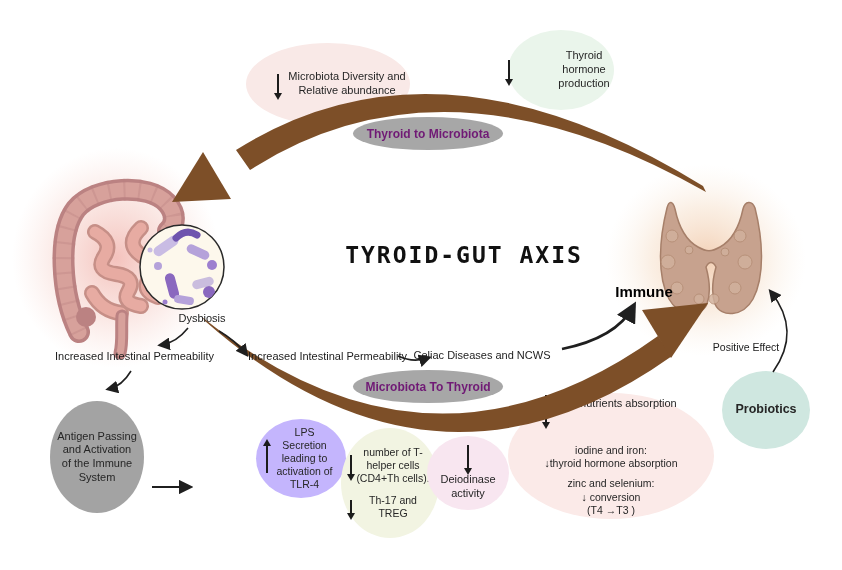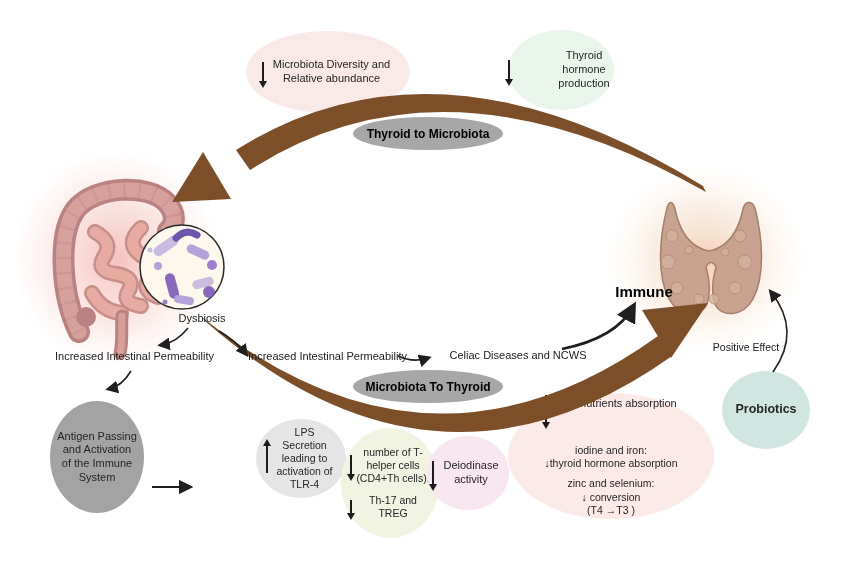--- a/index.html
+++ b/index.html
@@ -7,61 +7,61 @@
     position:relative;width:842px;height:570px;background:#fff;overflow:hidden;
     font-family:"Liberation Sans","DejaVu Sans",sans-serif;color:#1f1f1f;
   }
   .layer{position:absolute;inset:0;}
   .layer.art{pointer-events:none;}
   
   .bub{
     position:absolute;border-radius:50%;display:flex;align-items:center;justify-content:center;
     text-align:center;gap:5px;font-size:11px;line-height:1.25;color:#262626;
   }
-  .b-diversity{left:246px;top:31px;width:164px;height:82px;background:#f9e9e7;}
+  .b-diversity{left:246px;top:43px;width:164px;height:82px;background:#f9e9e7;justify-content:flex-end;}
   .b-diversity .txt{width:126px;}
   .b-bile{left:398px;top:18px;width:108px;height:100px;background:#e9e3f5;}
   .b-bile .txt{width:86px;}
   .b-hormone{left:508px;top:30px;width:106px;height:80px;background:#eaf5eb;gap:44px;}
   .b-hormone .txt{width:80px;}
   .b-antigen{left:50px;top:401px;width:94px;height:112px;background:#a3a3a3;}
   .b-antigen .txt{width:80px;}
   .b-scfa{left:186px;top:383px;width:90px;height:72px;background:#c4c9dd;}
   .b-scfa .txt{width:62px;}
-  .b-lps{left:256px;top:419px;width:90px;height:79px;background:#e5e5e5;font-size:10.5px;align-items:center;}
+  .b-lps{left:256px;top:419px;width:90px;height:79px;background:#c4b5fd;font-size:10.5px;align-items:center;}
   .b-lps .txt{width:64px;}
   .b-thelper{left:341px;top:428px;width:98px;height:110px;background:#f2f4e2;
              flex-direction:column;gap:9px;font-size:10.5px;}
   .b-thelper .row{display:flex;align-items:center;gap:4px;}
   .b-thelper .txt{width:74px;}
-  .b-deiodinase{left:427px;top:436px;width:82px;height:74px;background:#f8e6f0;gap:4px;}
+  .b-deiodinase{left:427px;top:436px;width:82px;height:74px;background:#f8e6f0;flex-direction:column;gap:4px;}
   .b-deiodinase .txt{width:66px;}
   .b-micro{left:508px;top:393px;width:206px;height:126px;background:#fbeae8;
            flex-direction:column;gap:0;font-size:10.5px;}
   .b-micro .hrow{display:flex;align-items:flex-start;gap:6px;font-size:11px;}
   .b-micro .hrow .txt{margin-top:2px;}
   .b-micro .grp1{margin-top:21px;}
   .b-micro .grp2{margin-top:7px;}
   .b-probiotics{left:722px;top:371px;width:88px;height:78px;background:#cfe7e0;
                 font-weight:bold;font-size:12.5px;}
   
   .oval{
     position:absolute;background:#a7a7a7;border-radius:50%;display:flex;align-items:center;
-    justify-content:center;font-size:12px;font-weight:600;color:#000000;
+    justify-content:center;font-size:12px;font-weight:600;color:#701a75;
   }
   .oval-top{left:353px;top:117px;width:150px;height:33px;}
   .oval-bottom{left:353px;top:370px;width:150px;height:33px;}
   
   .lab{position:absolute;text-align:center;font-size:11px;color:#1c1c1c;}
   .l-title{left:318px;top:242px;width:292px;font-family:"DejaVu Sans Mono","Liberation Mono",monospace;
            font-weight:bold;font-size:23px;letter-spacing:2px;color:#111;}
   .l-dysbiosis{left:166px;top:312px;width:72px;}
   .l-iip-left{left:52px;top:350px;width:165px;}
   .l-iip-right{left:245px;top:350px;width:165px;}
-  .l-celiac{left:444px;top:349px;width:148px;}
+  .l-celiac{left:408px;top:349px;width:148px;}
   .l-positive{left:700px;top:341px;width:92px;font-size:10.5px;}
   .l-aitds{left:612px;top:283px;width:64px;font-size:15px;font-weight:bold;color:#000;}
   
   .dar,.uar{position:relative;width:2px;background:#1c1c1c;display:inline-block;flex:none;}
   .dar::after{content:"";position:absolute;left:50%;transform:translateX(-50%);bottom:-6px;
     border-left:4.5px solid transparent;border-right:4.5px solid transparent;border-top:7.5px solid #1c1c1c;}
   .uar::before{content:"";position:absolute;left:50%;transform:translateX(-50%);top:-6px;
     border-left:4.5px solid transparent;border-right:4.5px solid transparent;border-bottom:7.5px solid #1c1c1c;}
   .h22{height:20px;} .h26{height:24px;} .h30{height:28px;} .h16{height:14px;}
 </style>
@@ -238,20 +238,21 @@
   </svg>
 
   <div class="layer">
     <div class="oval oval-top">
       <span>Thyroid to Microbiota</span>
     </div>
     <div class="oval oval-bottom">
       <span>Microbiota To Thyroid</span>
     </div>
 
+    <div class="lab l-title">TYROID-GUT AXIS</div>
     <div class="lab l-dysbiosis">Dysbiosis</div>
     <div class="lab l-aitds">Immune</div>
     <div class="lab l-iip-left">Increased Intestinal Permeability</div>
     <div class="lab l-iip-right">Increased Intestinal Permeability</div>
     <div class="lab l-celiac">Celiac Diseases and NCWS</div>
     <div class="lab l-positive">Positive Effect</div>
   </div>
 
 </div>
 

